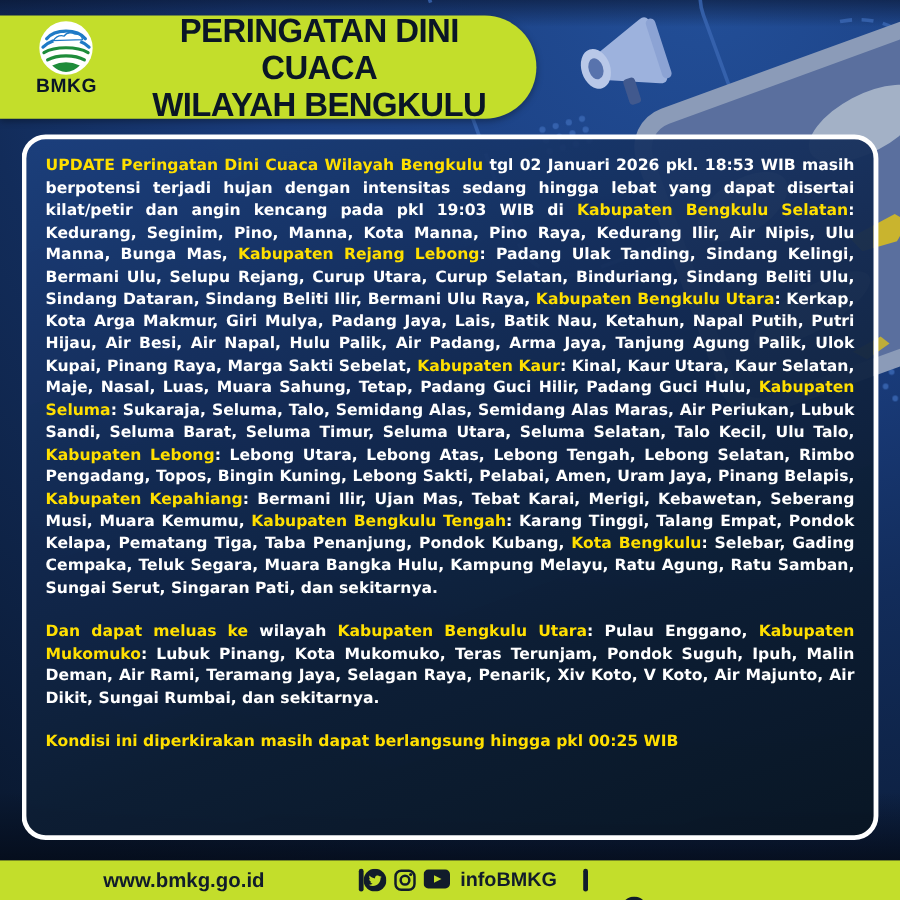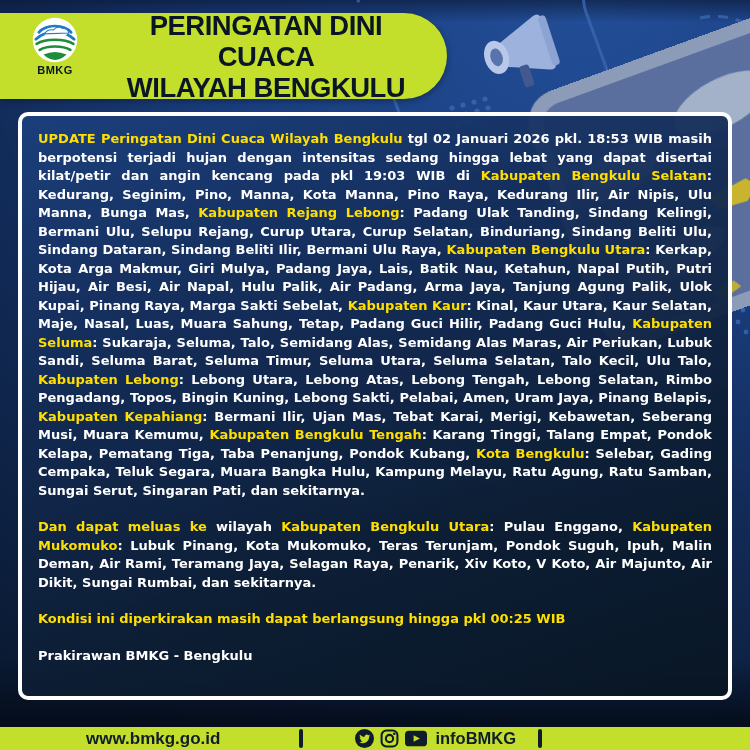--- a/index.html
+++ b/index.html
@@ -8,40 +8,40 @@
     background:
       linear-gradient(180deg, rgba(7,16,38,.55) 0%, rgba(7,16,38,0) 3%, rgba(7,16,38,0) 88%, rgba(4,10,22,.8) 96%),
       radial-gradient(130% 110% at 78% 0%, #224e97 0%, #1a3d7e 38%, #122c5a 62%, #0a1a33 100%);}
   
   .bg-illustration{position:absolute;inset:0;pointer-events:none;}
   
   .banner{position:absolute;left:0;top:13px;width:447px;height:86px;background:#c3de2b;
     border-radius:0 43px 43px 0;box-shadow:0 2px 6px rgba(0,0,0,.35);}
   .logo{position:absolute;left:30px;top:4px;width:50px;text-align:center;}
   .logo .emblem{width:46px;height:46px;display:block;margin:0 auto;}
-  .logo .logo-label{display:block;margin-top:1px;font-weight:bold;font-size:11px;letter-spacing:.5px;color:#0a1626;}
+  .logo .logo-label{display:block;margin-top:1px;font-weight:bold;font-size:16px;letter-spacing:.5px;color:#0a1626;}
   .banner-title{position:absolute;left:95px;top:0;width:342px;height:86px;display:flex;flex-direction:column;
     justify-content:center;align-items:center;color:#0a1626;font-weight:bold;font-size:28px;line-height:31px;
     letter-spacing:-.5px;text-align:center;transform:scaleX(.98);}
   
   .card{position:absolute;left:18px;top:112px;width:714px;height:588px;box-sizing:border-box;
-    border:4px solid #ffffff;border-radius:10px;
+    border:4px solid #ffffff;border-radius:20px;
     background:linear-gradient(160deg, rgba(28,64,126,.93) 0%, rgba(19,42,82,.95) 38%, rgba(13,30,52,.96) 68%, rgba(9,22,36,.97) 100%);
     padding:14px 16px;color:#ffffff;}
   .card p{margin:0 0 18px 0;font-family:"DejaVu Sans",sans-serif;font-weight:bold;font-size:13px;
     line-height:18.5px;text-align:justify;}
   .card p.no-justify{text-align:left;}
   .hl{color:#ffdf00;}
   
-  .footer{position:absolute;left:0;bottom:0;width:750px;height:23px;background:#c3de2b;
+  .footer{position:absolute;left:0;bottom:0;width:750px;height:33px;background:#c3de2b;
     display:flex;align-items:center;color:#111c2b;font-weight:bold;}
   .footer .site{margin-left:86px;font-size:17px;}
   .vsep{width:4px;height:19px;background:#111c2b;border-radius:2px;}
   .sep1{margin-left:79px;}
-  .footer .social{display:flex;align-items:center;gap:6px;margin-left:36px;padding-left:16px;}
+  .footer .social{display:flex;align-items:flex-start;gap:6px;}
   .footer .handle{font-size:16.5px;margin-left:2px;}
   .sep2{margin-left:22px;}
   .footer .call{display:flex;align-items:center;gap:8px;margin-left:28px;font-size:17px;margin-top:48px;}
   .ficon{display:block;}
 </style>
 </head>
 <body>
 
 <div class="page">
 
@@ -126,21 +126,20 @@
     <div class="banner-title">
       <span>PERINGATAN DINI CUACA</span>
       <span>WILAYAH BENGKULU</span>
     </div>
   </div>
 
   <div class="card">
     <p><span class="hl">UPDATE Peringatan Dini Cuaca Wilayah Bengkulu</span><span> tgl 02 Januari 2026 pkl. 18:53 WIB masih berpotensi terjadi hujan dengan intensitas sedang hingga lebat yang dapat disertai kilat/petir dan angin kencang pada pkl 19:03 WIB di </span><span class="hl">Kabupaten Bengkulu Selatan</span><span>: Kedurang, Seginim, Pino, Manna, Kota Manna, Pino Raya, Kedurang Ilir, Air Nipis, Ulu Manna, Bunga Mas, </span><span class="hl">Kabupaten Rejang Lebong</span><span>: Padang Ulak Tanding, Sindang Kelingi, Bermani Ulu, Selupu Rejang, Curup Utara, Curup Selatan, Binduriang, Sindang Beliti Ulu, Sindang Dataran, Sindang Beliti Ilir, Bermani Ulu Raya, </span><span class="hl">Kabupaten Bengkulu Utara</span><span>: Kerkap, Kota Arga Makmur, Giri Mulya, Padang Jaya, Lais, Batik Nau, Ketahun, Napal Putih, Putri Hijau, Air Besi, Air Napal, Hulu Palik, Air Padang, Arma Jaya, Tanjung Agung Palik, Ulok Kupai, Pinang Raya, Marga Sakti Sebelat, </span><span class="hl">Kabupaten Kaur</span><span>: Kinal, Kaur Utara, Kaur Selatan, Maje, Nasal, Luas, Muara Sahung, Tetap, Padang Guci Hilir, Padang Guci Hulu, </span><span class="hl">Kabupaten Seluma</span><span>: Sukaraja, Seluma, Talo, Semidang Alas, Semidang Alas Maras, Air Periukan, Lubuk Sandi, Seluma Barat, Seluma Timur, Seluma Utara, Seluma Selatan, Talo Kecil, Ulu Talo, </span><span class="hl">Kabupaten Lebong</span><span>: Lebong Utara, Lebong Atas, Lebong Tengah, Lebong Selatan, Rimbo Pengadang, Topos, Bingin Kuning, Lebong Sakti, Pelabai, Amen, Uram Jaya, Pinang Belapis, </span><span class="hl">Kabupaten Kepahiang</span><span>: Bermani Ilir, Ujan Mas, Tebat Karai, Merigi, Kebawetan, Seberang Musi, Muara Kemumu, </span><span class="hl">Kabupaten Bengkulu Tengah</span><span>: Karang Tinggi, Talang Empat, Pondok Kelapa, Pematang Tiga, Taba Penanjung, Pondok Kubang, </span><span class="hl">Kota Bengkulu</span><span>: Selebar, Gading Cempaka, Teluk Segara, Muara Bangka Hulu, Kampung Melayu, Ratu Agung, Ratu Samban, Sungai Serut, Singaran Pati, dan sekitarnya.</span></p>
     <p><span class="hl">Dan dapat meluas ke</span><span> wilayah </span><span class="hl">Kabupaten Bengkulu Utara</span><span>: Pulau Enggano, </span><span class="hl">Kabupaten Mukomuko</span><span>: Lubuk Pinang, Kota Mukomuko, Teras Terunjam, Pondok Suguh, Ipuh, Malin Deman, Air Rami, Teramang Jaya, Selagan Raya, Penarik, Xiv Koto, V Koto, Air Majunto, Air Dikit, Sungai Rumbai, dan sekitarnya.</span></p>
     <p class="no-justify"><span class="hl">Kondisi ini diperkirakan masih dapat berlangsung hingga pkl 00:25 WIB</span></p>
-    <p class="no-justify"><span>Prakirawan BMKG - Bengkulu</span></p>
   </div>
 
   <div class="footer">
     <span class="site">www.bmkg.go.id</span>
     <span class="vsep sep1"></span>
     <span class="social">
       <svg class="ficon" width="19" height="19" viewBox="0 0 24 24">
         <circle cx="12" cy="12" r="12" fill="#111c2b"></circle>
         <path d="M19 8.3c-.5.2-1 .4-1.6.5.6-.4 1-.9 1.2-1.6-.5.3-1.1.6-1.8.7A2.8 2.8 0 0 0 12 9.5c0 .2 0 .4.1.6-2.3-.1-4.4-1.2-5.8-3-.2.5-.4 1-.4 1.5 0 1 .5 1.9 1.3 2.4-.5 0-.9-.1-1.3-.3 0 1.4 1 2.5 2.3 2.8-.4.1-.8.1-1.2 0 .3 1.1 1.4 2 2.6 2a5.7 5.7 0 0 1-4.2 1.2 8 8 0 0 0 4.4 1.3c5.2 0 8.1-4.4 8.1-8.1v-.4c.6-.4 1-.9 1.4-1.5z" fill="#c3de2b"></path>
       </svg>

